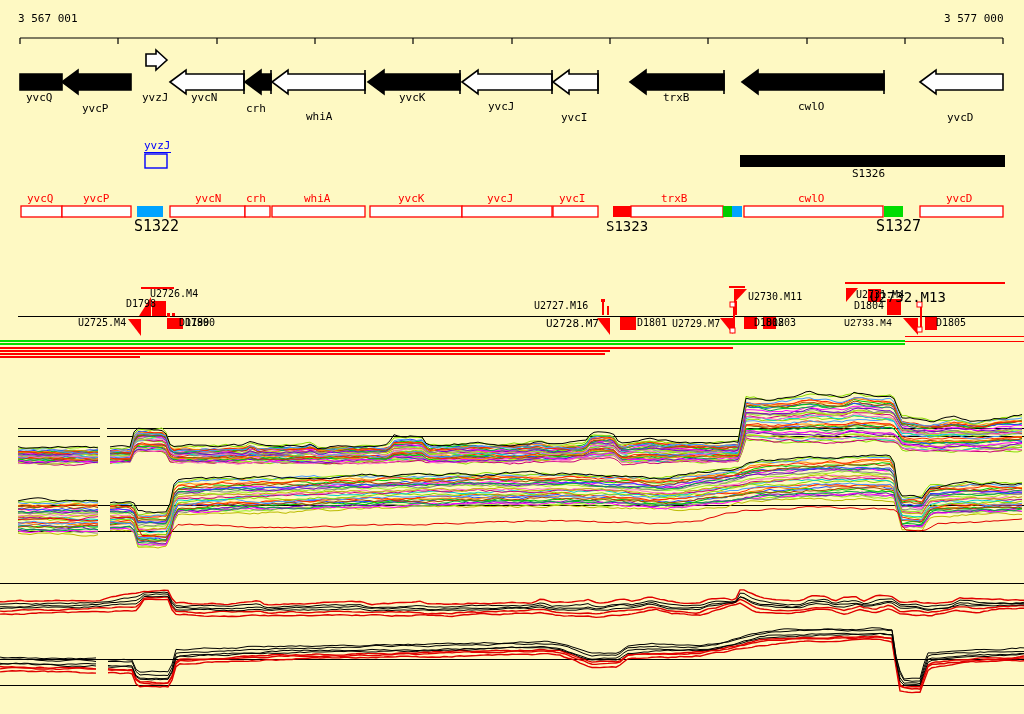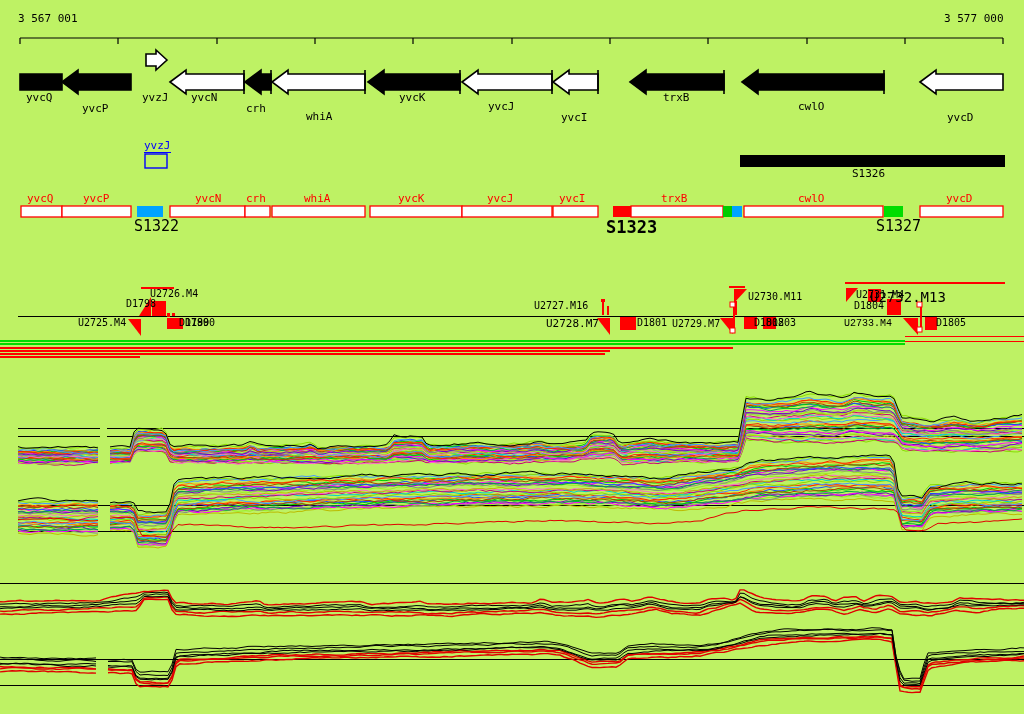--- a/index.html
+++ b/index.html
@@ -1,16 +1,16 @@
 <!DOCTYPE html>
 <html><head>
 <meta charset="utf-8">
 <style>
   html,body{margin:0;padding:0;background:#fff;}
-  .stage{position:relative;width:1024px;height:714px;background:#bef264;overflow:hidden;
+  .stage{position:relative;width:1024px;height:714px;background:#fef9c3;overflow:hidden;
          font-family:"DejaVu Sans Mono",monospace;}
   svg{position:absolute;left:0;top:0;}
   .lbl{position:absolute;white-space:nowrap;line-height:1;font-family:"DejaVu Sans Mono",monospace;
        letter-spacing:0px;}
   .lbl.k{color:#000;} .lbl.r{color:#ff0000;} .lbl.b{color:#0000ff;}
   .lbl.u{border-bottom:1px solid #0000ff;padding-bottom:1px;}
   #ruler-start{left:18px;top:13px;font-size:11px;color:#000;}
   #ruler-end{left:944px;top:13px;font-size:11px;color:#000;}
 </style>
 </head>
@@ -289,21 +289,21 @@
       <div class="lbl r" style="left: 195px; top: 193px; font-size: 11px;">yvcN</div>
       <div class="lbl r" style="left: 246px; top: 193px; font-size: 11px;">crh</div>
       <div class="lbl r" style="left: 304px; top: 193px; font-size: 11px;">whiA</div>
       <div class="lbl r" style="left: 398px; top: 193px; font-size: 11px;">yvcK</div>
       <div class="lbl r" style="left: 487px; top: 193px; font-size: 11px;">yvcJ</div>
       <div class="lbl r" style="left: 559px; top: 193px; font-size: 11px;">yvcI</div>
       <div class="lbl r" style="left: 661px; top: 193px; font-size: 11px;">trxB</div>
       <div class="lbl r" style="left: 798px; top: 193px; font-size: 11px;">cwlO</div>
       <div class="lbl r" style="left: 946px; top: 193px; font-size: 11px;">yvcD</div>
       <div class="lbl k" style="left: 134px; top: 219px; font-size: 15px;">S1322</div>
-      <div class="lbl k" style="left: 606px; top: 219px; font-size: 17px; font-weight: bold;">S1323</div>
+      <div class="lbl k" style="left: 606px; top: 219px; font-size: 14px;">S1323</div>
       <div class="lbl k" style="left: 876px; top: 219px; font-size: 15px;">S1327</div>
       <div class="lbl k" style="left: 126px; top: 299px; font-size: 10px;">D1798</div>
       <div class="lbl k" style="left: 150px; top: 289px; font-size: 10px;">U2726.M4</div>
       <div class="lbl k" style="left: 748px; top: 292px; font-size: 10px;">U2730.M11</div>
       <div class="lbl k" style="left: 856px; top: 290px; font-size: 10px;">U2731.M4</div>
       <div class="lbl k" style="left: 870px; top: 290px; font-size: 14px;">U2732.M13</div>
       <div class="lbl k" style="left: 854px; top: 301px; font-size: 10px;">D1804</div>
       <div class="lbl k" style="left: 78px; top: 318px; font-size: 10px;">U2725.M4</div>
       <div class="lbl k" style="left: 179px; top: 318px; font-size: 10px;">D1799</div>
       <div class="lbl k" style="left: 185px; top: 318px; font-size: 10px;">D1800</div>

